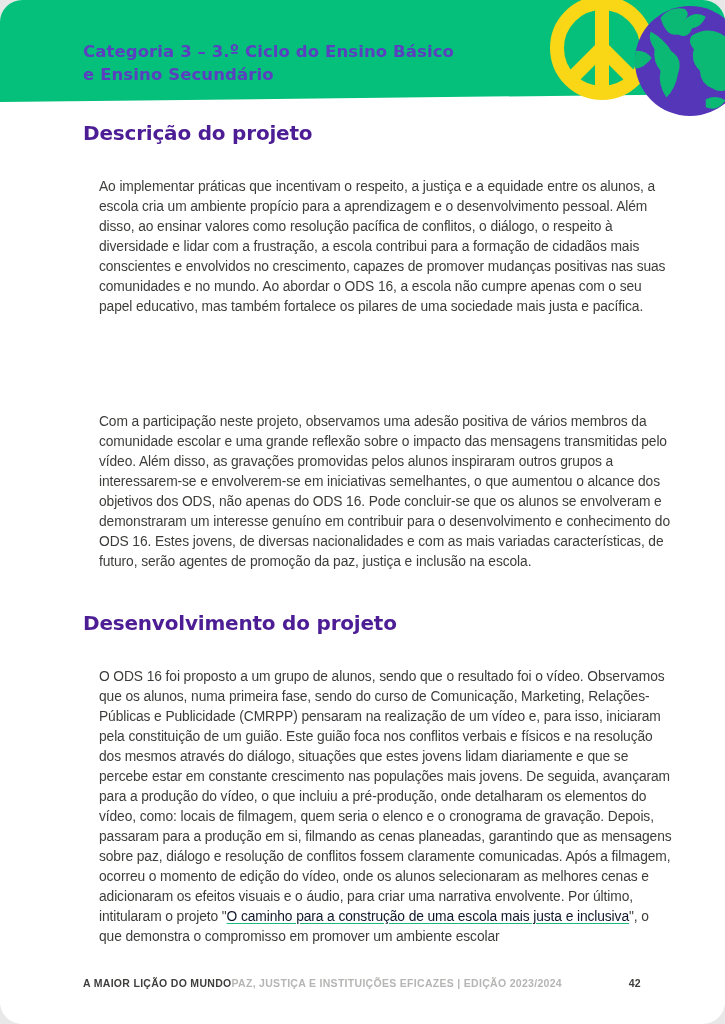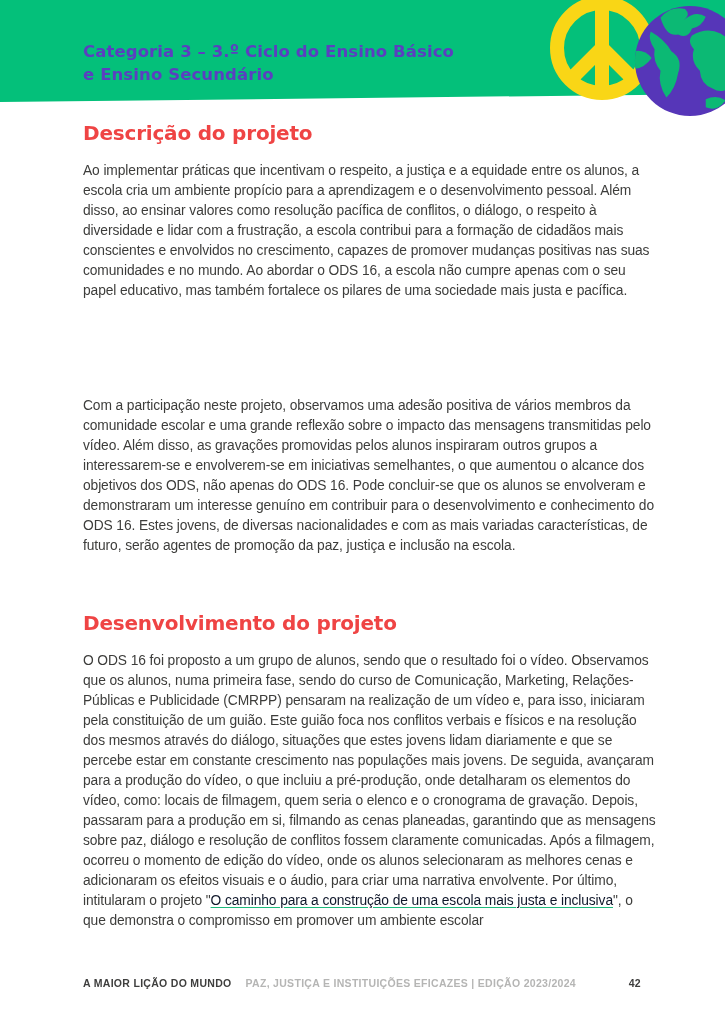--- a/index.html
+++ b/index.html
@@ -3,20 +3,21 @@
 <meta charset="utf-8">
 <style>
   html,body{margin:0;padding:0;background:#e8e8e8;}
   .page{
     position:relative;
     width:725px;height:1024px;
     margin:0 auto;
     background:#ffffff;
     overflow:hidden;
     font-family:"Liberation Sans", sans-serif;
+    border-radius:22px;
   }
   
   .band{
     position:absolute;left:0;top:0;width:725px;height:103px;
     background:#04c07a;
     clip-path:polygon(0 0,725px 0,725px 94px,0 102px);
     z-index:1;
   }
   .icon-peace{position:absolute;left:547px;top:-7px;width:110px;height:110px;z-index:2;}
   .icon-globe{position:absolute;left:631px;top:2px;width:118px;height:118px;z-index:3;}
@@ -24,50 +25,50 @@
     position:absolute;left:83px;top:40px;z-index:4;
     color:#5b3fc0;
     font-family:"DejaVu Sans", sans-serif;
     font-weight:bold;
     font-size:16.5px;line-height:23px;
     letter-spacing:.1px;
   }
   
   .h-green{
     position:absolute;left:83px;margin:0;z-index:4;
-    color:#ef4444;
+    color:#4c1d95;
     font-family:"DejaVu Sans", sans-serif;
     font-weight:bold;
     font-size:20px;line-height:24px;
     letter-spacing:-.2px;
   }
   .h1{top:121px;}
   .h2{top:354px;}
   .h3{top:611px;}
   .body-p{
-    position:absolute;left:83px;margin:0;z-index:4;
+    position:absolute;left:83px;margin:16px;z-index:4;
     width:574px;
     color:#3d3d3b;
     font-size:13.8px;line-height:20px;
     letter-spacing:-.1px;
     text-align:left;
   }
   .p1{top:161px;}
   .p2{top:396px;}
   .p3{top:651px;}
   .project-link{
     color:#0f172a;
     text-decoration-color:#1db97c;
     text-underline-offset:2px;
     cursor:pointer;
   }
   
   .footer{
     position:absolute;left:83px;top:966px;width:558px;z-index:4;
-    display:flex;align-items:baseline;gap:14px;
+    display:flex;align-items:baseline;gap:0;
     font-size:10.5px;line-height:12px;
     letter-spacing:.3px;
     white-space:nowrap;
   }
   .footer .brand{font-weight:bold;color:#3e3e3d;}
   .footer .edition{color:#b5b5b4;font-weight:bold;margin-top:11px;}
   .footer .pagenum{margin-left:auto;font-weight:bold;color:#3e3e3d;margin-top:8px;}
 </style>
 </head>
 <body>

